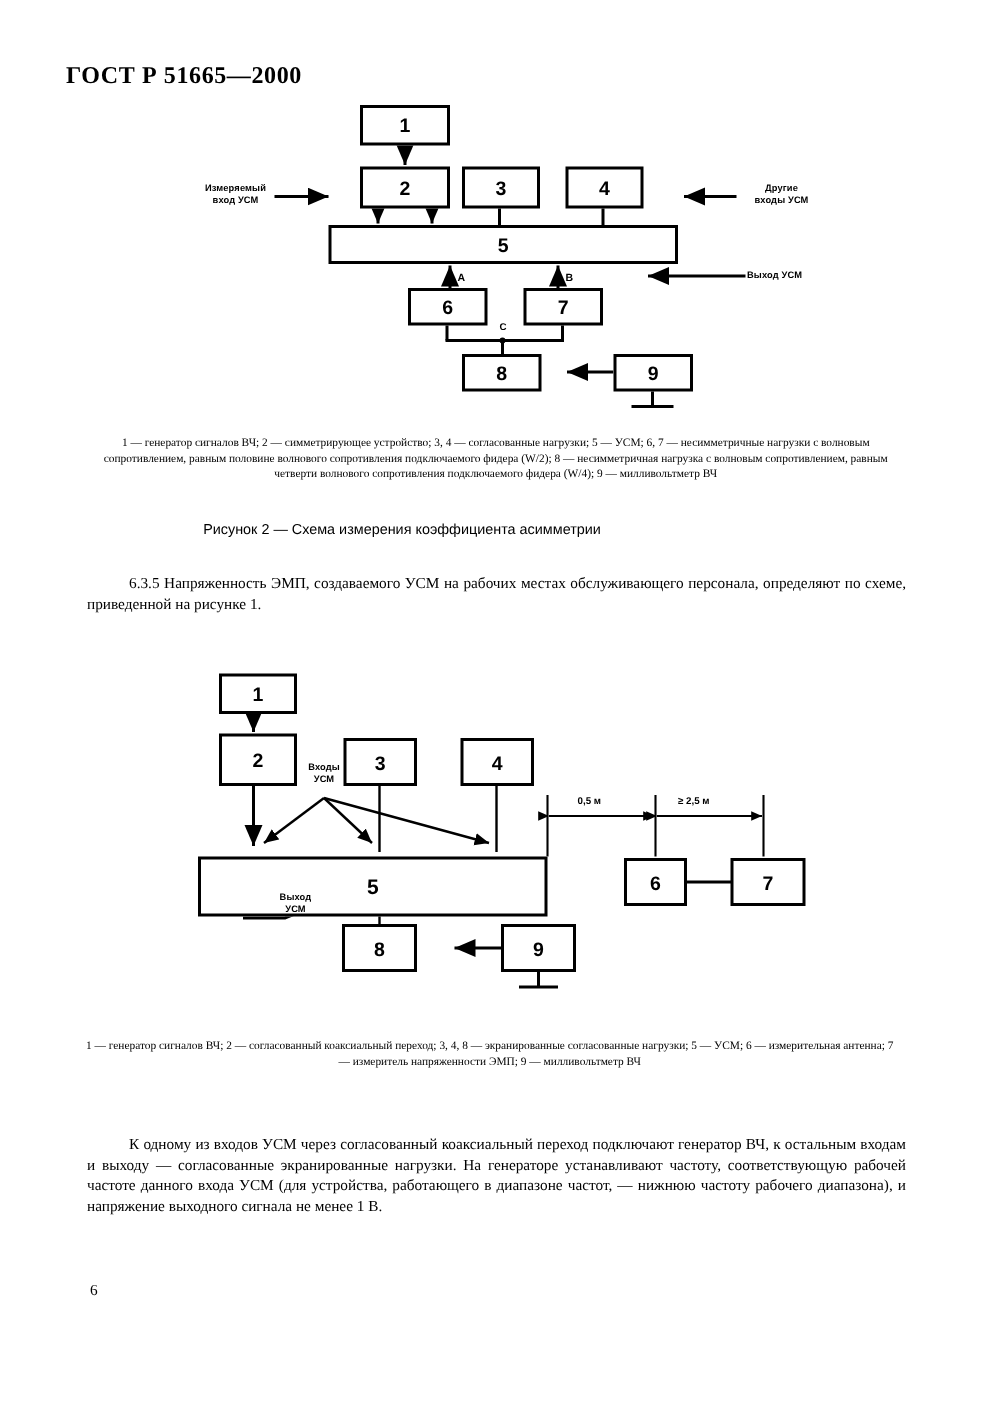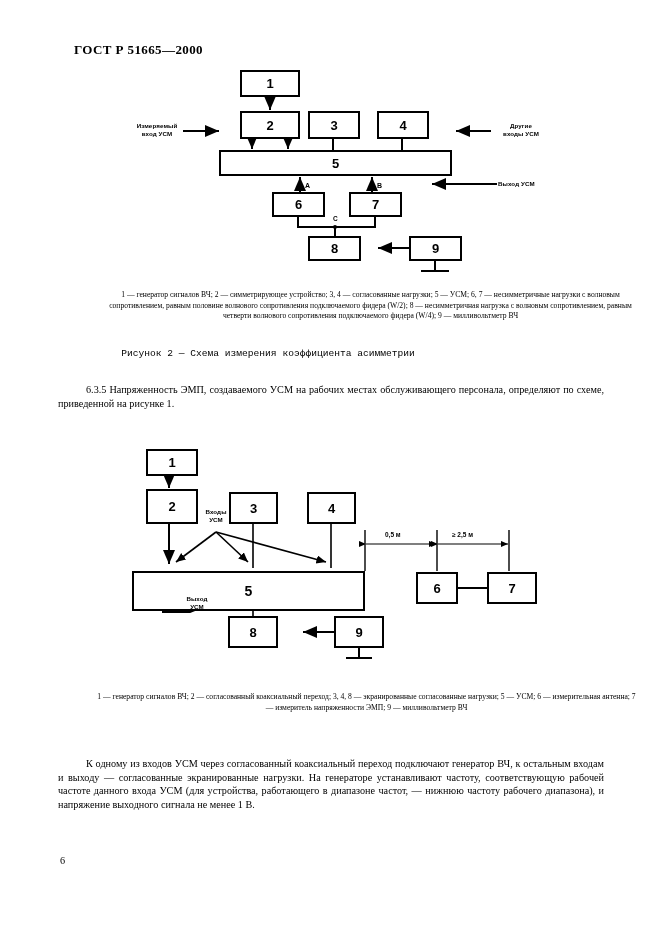--- a/index.html
+++ b/index.html
@@ -6,23 +6,23 @@
   body{
     width:661px;height:936px;
     font-family:"Liberation Serif", serif;
     color:#000;
     position:relative;
     overflow:hidden;
   }
   .page{position:relative;width:661px;height:936px;}
 
   .doc-header{
-    position:absolute;left:74px;top:42px;
-    font-family:"Liberation Serif", serif;
-    font-weight:bold;font-size:13px;letter-spacing:.4px;
+    position:absolute;left:44px;top:42px;
+    font-family:"Liberation Serif", serif;
+    font-weight:bold;font-size:16px;letter-spacing:.4px;
   }
 
   
   .fig{position:absolute;}
   .bx{
     position:absolute;
     border:2px solid #000;
     background:#fff;
     box-sizing:border-box;
     display:flex;align-items:center;justify-content:center;
@@ -61,27 +61,26 @@
   .fig svg{position:absolute;left:0;top:0;overflow:visible;}
 
   
   .legend{
     position:absolute;
     font-family:"Liberation Serif", serif;
     font-size:7.6px;
     line-height:10.6px;
     text-align:center;
     color:#000;
-    margin-left:40px;
   }
   .fig-caption{
     position:absolute;
     width:536px;left:0;
     text-align:center;
-    font-family:Liberation Mono, monospace;
+    font-family:Liberation Sans, sans-serif;
     font-size:9.6px;
   }
   .para{
     position:absolute;
     font-family:"Liberation Serif", serif;
     font-size:10.2px;
     line-height:13.6px;
     text-align:justify;
     text-indent:28px;
   }

